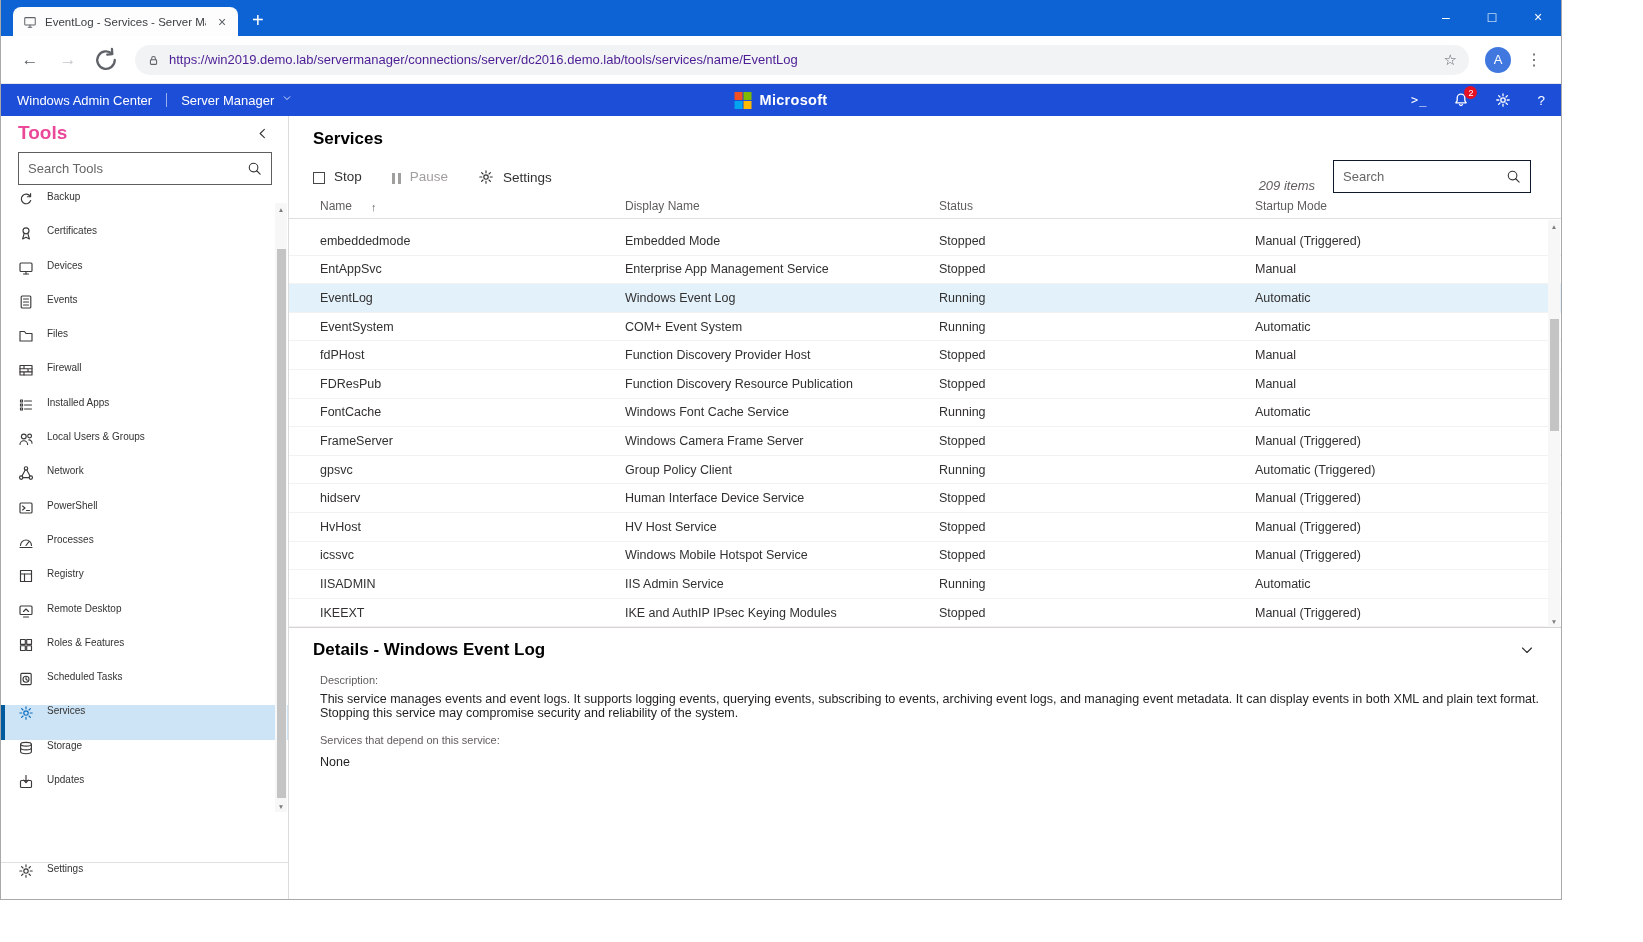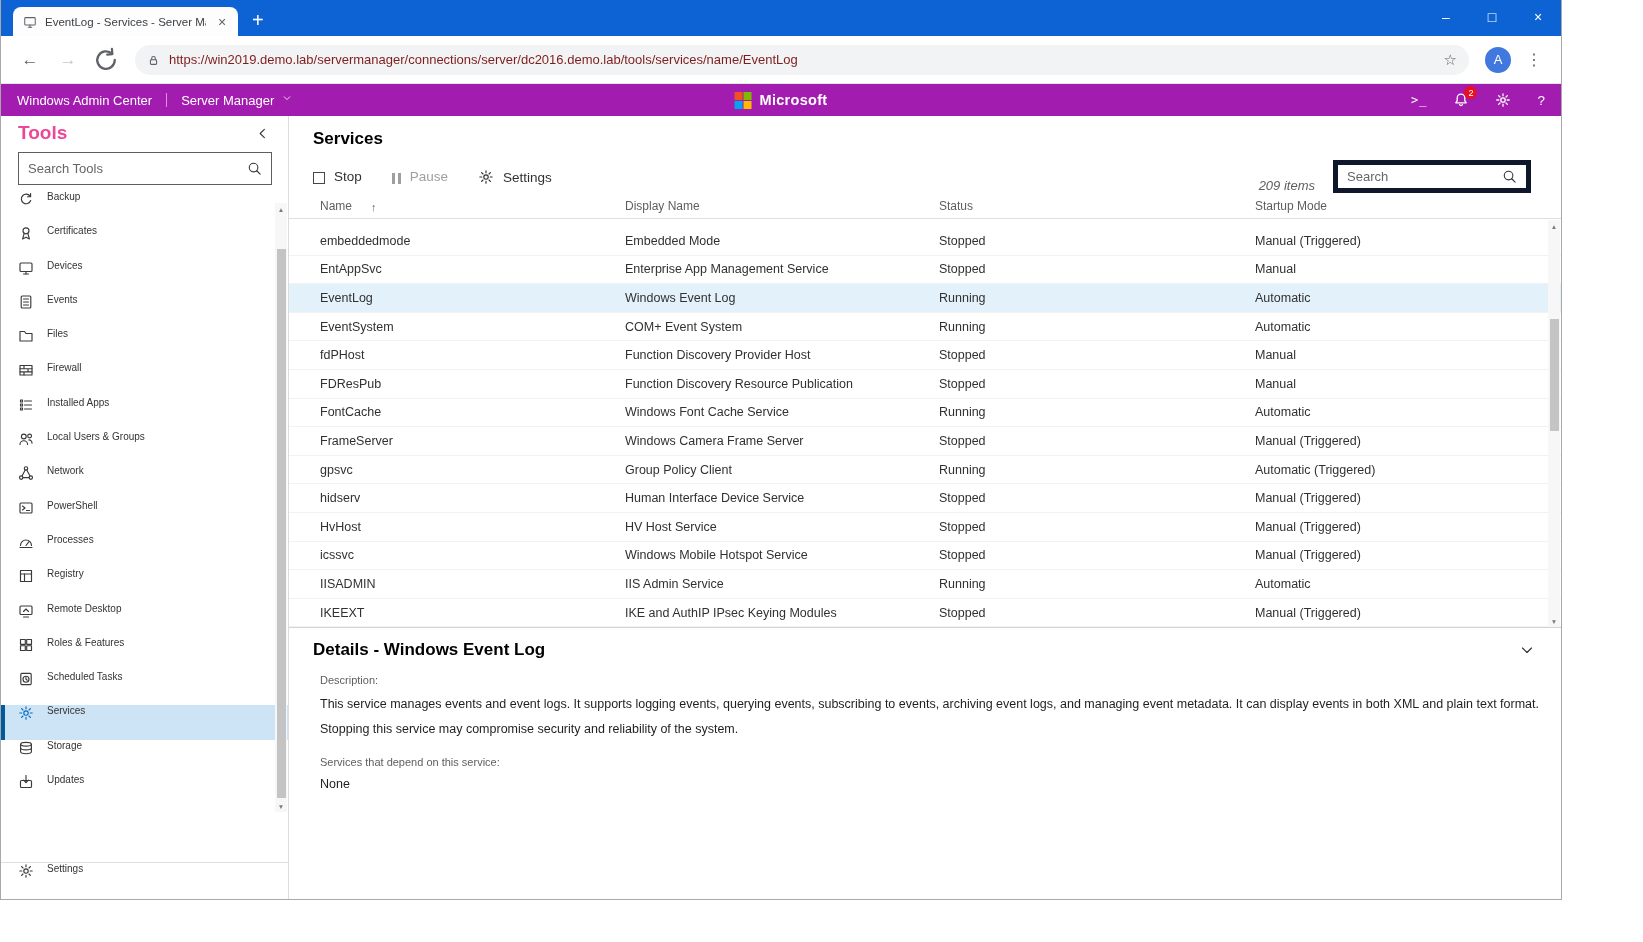--- a/index.html
+++ b/index.html
@@ -29,26 +29,26 @@
   .newtab { color: #fff; font-size: 20px; font-weight: 400; margin: 0 0 6px 14px; line-height: 20px; }
   .win-controls { position: absolute; right: 0; top: 0; height: 33px; display: flex; }
   .win-btn { width: 46px; display: flex; align-items: center; justify-content: center; color: #fff; font-size: 14px; }
   
   .navbar { height: 48px; background: #fff; display: flex; align-items: center; padding: 0 10px; border-bottom: 1px solid #e4e6e8; flex: none; }
   .nav-btn { width: 28px; height: 28px; display: flex; align-items: center; justify-content: center; font-size: 17px; color: #5f6368; margin: 0 5px; }
   .nav-btn.disabled { color: #c4c7cb; }
   .nav-btn svg { width: 17px; height: 17px; }
   .omnibox { flex: 1; height: 30px; background: #f1f3f4; border-radius: 15px; display: flex; align-items: center; padding: 0 12px; margin: 0 10px; gap: 9px; min-width: 0; }
   .lock-icon { width: 13px; height: 13px; color: #5f6368; flex: none; }
-  .url { flex: 1; font-size: 13px; color: #7f1d1d; white-space: nowrap; overflow: hidden; }
+  .url { flex: 1; font-size: 13px; color: #4c1d95; white-space: nowrap; overflow: hidden; }
   .star { color: #5f6368; font-size: 15px; flex: none; }
   .avatar { width: 26px; height: 26px; border-radius: 50%; background: var(--avatar-blue); color: #fff; font-size: 13px; display: flex; align-items: center; justify-content: center; margin: 0 6px; flex: none; }
   .menu-dots { color: #5f6368; font-size: 16px; margin: 0 9px; }
   
-  .wac-header { height: 32px; background: #a21caf; color: #fff; display: flex; align-items: center; padding: 0 16px; position: relative; font-size: 13px; flex: none; }
+  .wac-header { height: 32px; background: #1d4ed8; color: #fff; display: flex; align-items: center; padding: 0 16px; position: relative; font-size: 13px; flex: none; }
   .wac-left { display: flex; align-items: center; gap: 14px; }
   .wac-sep { width: 1px; height: 14px; background: rgba(255,255,255,.55); }
   .wac-solution { display: flex; align-items: flex-start; gap: 8px; cursor: default; }
   .chev { width: 10px; height: 10px; display: inline-flex; }
   .wac-brand { position: absolute; left: 50%; top: 0; height: 100%; transform: translateX(-50%); display: flex; align-items: center; gap: 8px; font-size: 14.5px; font-weight: 600; letter-spacing: .3px; }
   .ms-logo { display: grid; grid-template-columns: 8px 8px; grid-template-rows: 8px 8px; gap: 1px; }
   .ms-logo i { display: block; }
   .sq-r { background: var(--ms-red); } .sq-g { background: var(--ms-green); }
   .sq-b { background: var(--ms-blue); } .sq-y { background: var(--ms-yellow); }
   .wac-right { margin-left: auto; display: flex; align-items: center; gap: 26px; }
@@ -94,37 +94,37 @@
   .main-title { padding: 12px 0 0 24px; font-size: 17px; line-height: 22px; font-weight: 700; color: #000; flex: none; }
   .toolbar { margin-top: 10px; height: 33px; display: flex; align-items: center; padding: 0 30px 0 24px; flex: none; }
   .tb-btn { display: flex; align-items: flex-end; gap: 9px; font-size: 13.5px; color: #323130; margin-right: 30px; cursor: default; }
   .tb-btn.disabled { color: #a19f9d; }
   .stop-square { width: 12px; height: 12px; border: 1.6px solid #484644; }
   .pause-bars { display: flex; gap: 3px; }
   .pause-bars i { display: block; width: 3px; height: 11px; background: #a19f9d; }
   .tb-gear { width: 16px; height: 16px; display: inline-flex; color: #323130; }
   .toolbar-right { margin-left: auto; display: flex; align-items: flex-end; gap: 18px; }
   .items-count { font-style: italic; font-size: 13px; color: #605e5c; }
-  .table-search { width: 198px; height: 33px; border: 5px solid #0f172a; display: flex; align-items: center; padding: 0 9px; gap: 6px; background: #fff; }
+  .table-search { width: 198px; height: 33px; border: 1px solid #0f172a; display: flex; align-items: center; padding: 0 9px; gap: 6px; background: #fff; }
   .thead, .trow { display: grid; grid-template-columns: 305px 314px 316px 1fr; padding-left: 31px; align-items: center; }
   .thead { height: 26px; border-bottom: 1px solid #e1dfdd; font-size: 12px; color: #605e5c; flex: none; }
   .thcell { display: flex; align-items: flex-end; gap: 19px; }
   .sort-arrow { font-size: 11px; }
   .rows { padding-top: 8px; flex: none; }
   .trow { height: 28.6px; font-size: 12.5px; color: #323130; border-bottom: 1px solid #f3f2f1; cursor: default; }
   .trow.selected { background: var(--selected-row-bg); }
   .tcell { white-space: nowrap; overflow: hidden; }
   
   .details { flex: 1; border-top: 1px solid #d6d4d2; min-height: 0; }
   .details-head { display: flex; align-items: center; justify-content: space-between; padding: 12px 26px 0 24px; }
   .details-title { font-size: 17px; font-weight: 700; color: #000; }
   .chevron-down-btn { width: 16px; height: 16px; color: #323130; display: inline-flex; }
   .details-label { font-size: 11px; color: #605e5c; margin: 14px 0 0 31px; }
   .details-label.dep { }
-  .details-desc { font-size: 12.5px; color: #201f1e; line-height: 25px; margin: 6px 16px 0 31px; word-break: break-all; }
+  .details-desc { font-size: 12.5px; color: #201f1e; line-height: 14px; margin: 6px 16px 0 31px; word-break: break-all; }
   .details-value { font-size: 12.5px; color: #201f1e; margin: 9px 0 0 31px; }
   
   [data-icon] svg { width: 100%; height: 100%; fill: none; stroke: currentColor; stroke-width: 1.15; stroke-linecap: round; stroke-linejoin: round; }
   .nav-btn[data-icon] svg, .lock-icon svg, .chev svg, .bell-svg svg, .wac-gear svg { stroke-width: 1.3; }
 </style>
 </head>
 <body>
 
 <div class="window">
 

